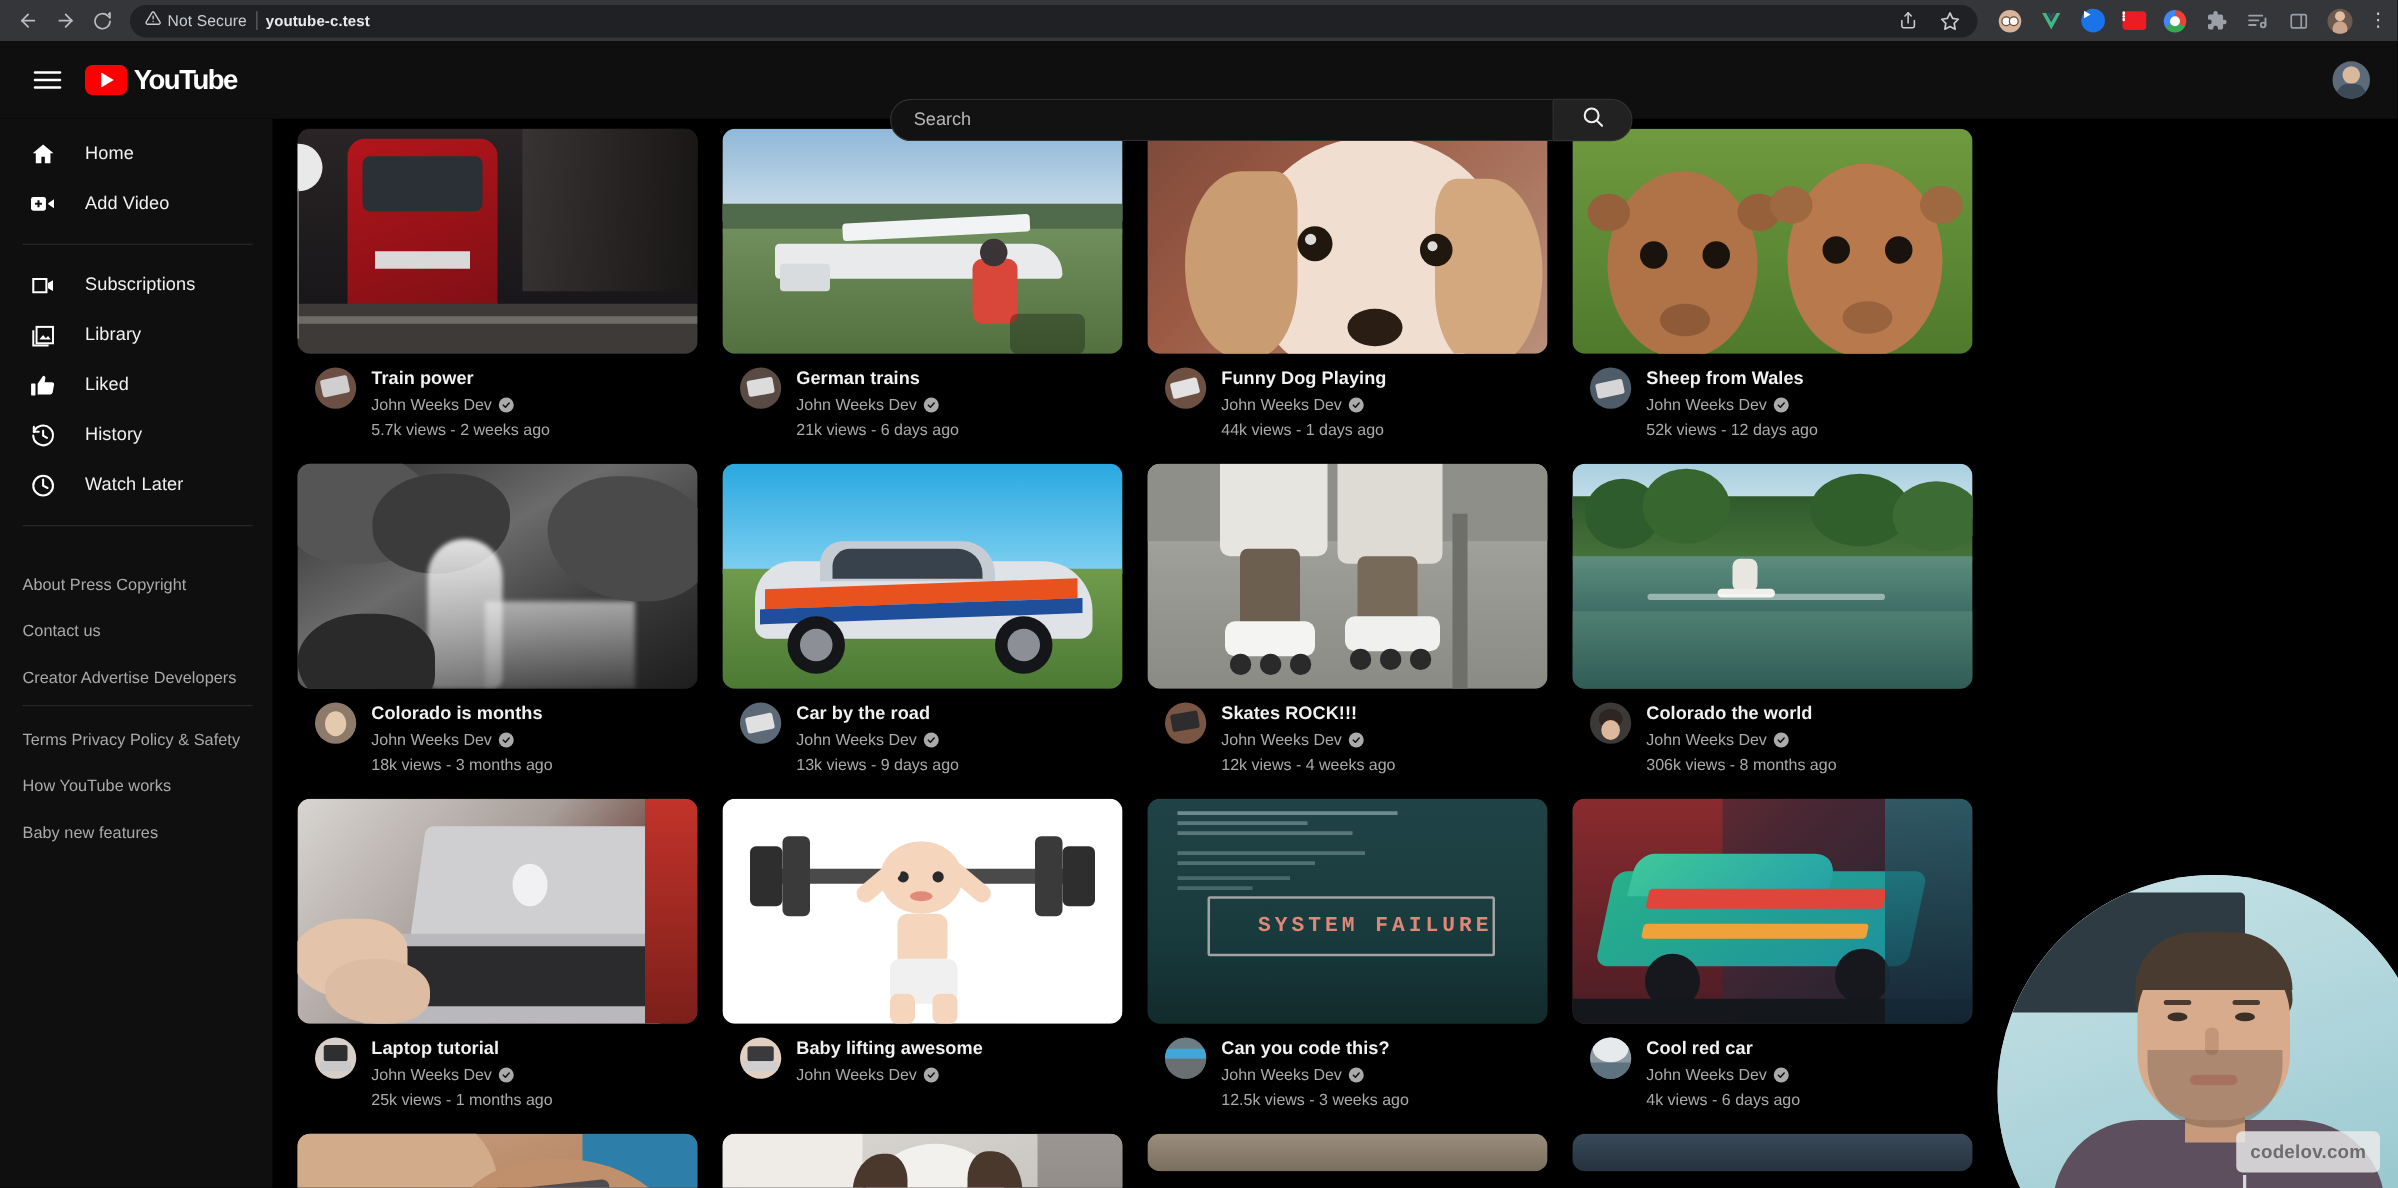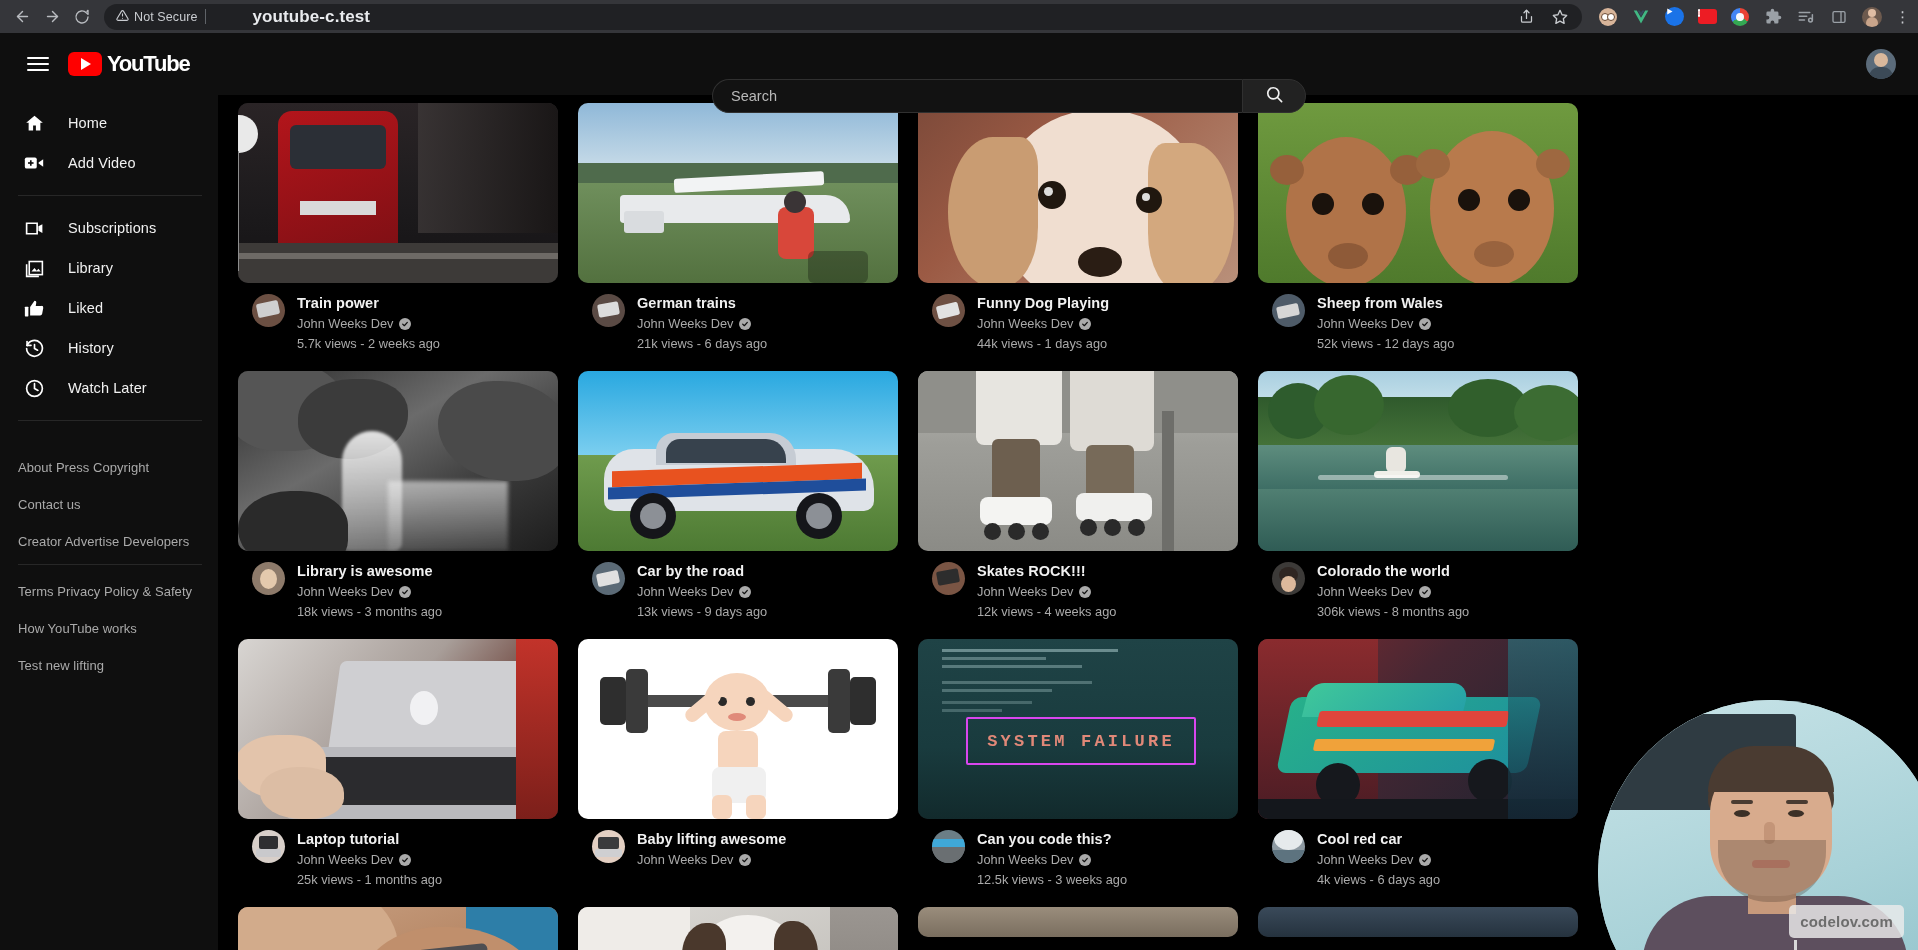--- a/index.html
+++ b/index.html
@@ -37,21 +37,21 @@
     padding: 0 12px;
     gap: 7px;
     min-width: 0;
   }
   .not-secure-wrap { display:flex; align-items:center; gap:5px; flex:0 0 auto;}
   .warn-icon { color:#c9ccd0; display:block; }
   .not-secure-text {
     color: #c9ccd0; font-size: 12.5px; letter-spacing: 0.1px;
   }
   .omni-sep { width:1px; height:15px; background:#5f6368; flex:0 0 auto;}
-  .omni-url { color: #e8eaed; font-size: 17px; font-weight: bold; letter-spacing: 0.1px; margin-left: 40px;}
+  .omni-url { color: #e8eaed; font-size: 12px; font-weight: bold; letter-spacing: 0.1px;}
   .omni-right { margin-left:auto; display:flex; align-items:center; gap:14px; padding-left:10px;}
   .ext-strip { display:flex; align-items:center; gap:13px; padding-left:14px; flex:0 0 auto;}
   .ext-ico { width:20px; height:20px; display:flex; align-items:center; justify-content:center; border-radius:4px; flex:0 0 auto;}
   .ext-ico svg, .ext-ico div { display:block; }
   .ext-owl { border-radius:50%; background:#d8b59a; position:relative; }
   .ext-owl::before, .ext-owl::after {
     content:""; position:absolute; top:5px; width:6px; height:6px;
     border-radius:50%; background:#fff; border:1.4px solid #6b4a33;
   }
   .ext-owl::before { left:2px; }
@@ -445,21 +445,21 @@
     <span class="lnk">About Press Copyright</span>
     <span class="lnk">Contact us</span>
     <span class="lnk">Creator Advertise Developers</span>
   </div>
 
   <div class="side-divider"></div>
 
   <div class="side-links" style="padding-top:0;">
     <span class="lnk">Terms Privacy Policy &amp; Safety</span>
     <span class="lnk">How YouTube works</span>
-    <span class="lnk">Test new lifting</span>
+    <span class="lnk">Baby new features</span>
   </div>
 </div>
 
 <div class="grid">
 
   <div class="card">
     <div class="thumb">
       <div class="art" style="background:linear-gradient(180deg,#2a2426 0%,#1c1a1c 60%,#141214 100%);"></div>
       <div class="rnd" style="left:40px;top:8px;width:120px;height:150px;background:linear-gradient(160deg,#b3151b,#7c0f14);border-radius:14px 14px 0 0;"></div>
       <div class="rnd" style="left:52px;top:22px;width:96px;height:44px;background:#2b2f36;border-radius:6px;"></div>
@@ -594,21 +594,21 @@
       <div class="rnd" style="left:104px;top:60px;width:60px;height:120px;background:linear-gradient(180deg,rgba(255,255,255,.85),rgba(220,220,220,.35));border-radius:30px 30px 8px 8px;filter:blur(1.5px);"></div>
       <div class="rnd" style="left:150px;top:110px;width:120px;height:70px;background:linear-gradient(180deg,rgba(240,240,240,.6),rgba(180,180,180,.2));filter:blur(2px);"></div>
       <div class="oval" style="left:200px;top:10px;width:130px;height:100px;background:#4a4a4a;border-radius:45% 55% 40% 60%;"></div>
       <div class="oval" style="left:0;top:120px;width:110px;height:80px;background:#2a2a2a;border-radius:50% 45% 40% 55%;"></div>
     </div>
     <div class="meta">
       <div class="ch-avatar" style="background:#8d7a6a;">
         <div class="oval" style="left:8px;top:7px;width:17px;height:20px;background:#e4c9ad;"></div>
       </div>
       <div class="meta-text">
-        <div class="v-title">Library is awesome</div>
+        <div class="v-title">Colorado is months</div>
         <div class="v-channel">
           <span>John Weeks Dev</span>
           <span class="verified">
               <svg width="8" height="8" viewBox="0 0 12 12">
                 <polyline points="2.5,6.2 5,8.6 9.5,3.6" fill="none" stroke="#0f0f0f" stroke-width="1.8" stroke-linecap="round" stroke-linejoin="round"></polyline>
               </svg>
             </span>
         </div>
         <div class="v-stats">18k views - 3 months ago</div>
       </div>
@@ -792,21 +792,21 @@
   <div class="card">
     <div class="thumb">
       <div class="art" style="background:linear-gradient(180deg,#1f4346 0%,#193b3e 60%,#122a2c 100%);"></div>
       <div class="rnd" style="left:24px;top:10px;width:176px;height:3px;background:rgba(200,230,230,.45);"></div>
       <div class="rnd" style="left:24px;top:18px;width:104px;height:3px;background:rgba(200,230,230,.35);"></div>
       <div class="rnd" style="left:24px;top:26px;width:140px;height:3px;background:rgba(200,230,230,.35);"></div>
       <div class="rnd" style="left:24px;top:42px;width:150px;height:3px;background:rgba(200,230,230,.3);"></div>
       <div class="rnd" style="left:24px;top:50px;width:110px;height:3px;background:rgba(200,230,230,.3);"></div>
       <div class="rnd" style="left:24px;top:62px;width:90px;height:3px;background:rgba(200,230,230,.25);"></div>
       <div class="rnd" style="left:24px;top:70px;width:60px;height:3px;background:rgba(200,230,230,.25);"></div>
-      <div class="rnd" style="left:48px;top:78px;width:230px;height:48px;border:2px solid #d946ef;border-radius:2px;display:flex;align-items:center;justify-content:center;">
+      <div class="rnd" style="left:48px;top:78px;width:230px;height:48px;border:2px solid #a3a3a3;border-radius:2px;display:flex;align-items:center;justify-content:flex-end;">
         <span style="color:#e08878;font-family:'Liberation Mono',monospace;font-size:17px;font-weight:bold;letter-spacing:3.2px;">SYSTEM FAILURE</span>
       </div>
     </div>
     <div class="meta">
       <div class="ch-avatar" style="background:#6b7e86;">
         <div class="rnd" style="left:0;top:9px;width:33px;height:8px;background:#3fa8d8;"></div>
         <div class="rnd" style="left:0;top:17px;width:33px;height:16px;background:#6a6f72;"></div>
       </div>
       <div class="meta-text">
         <div class="v-title">Can you code this?</div>

